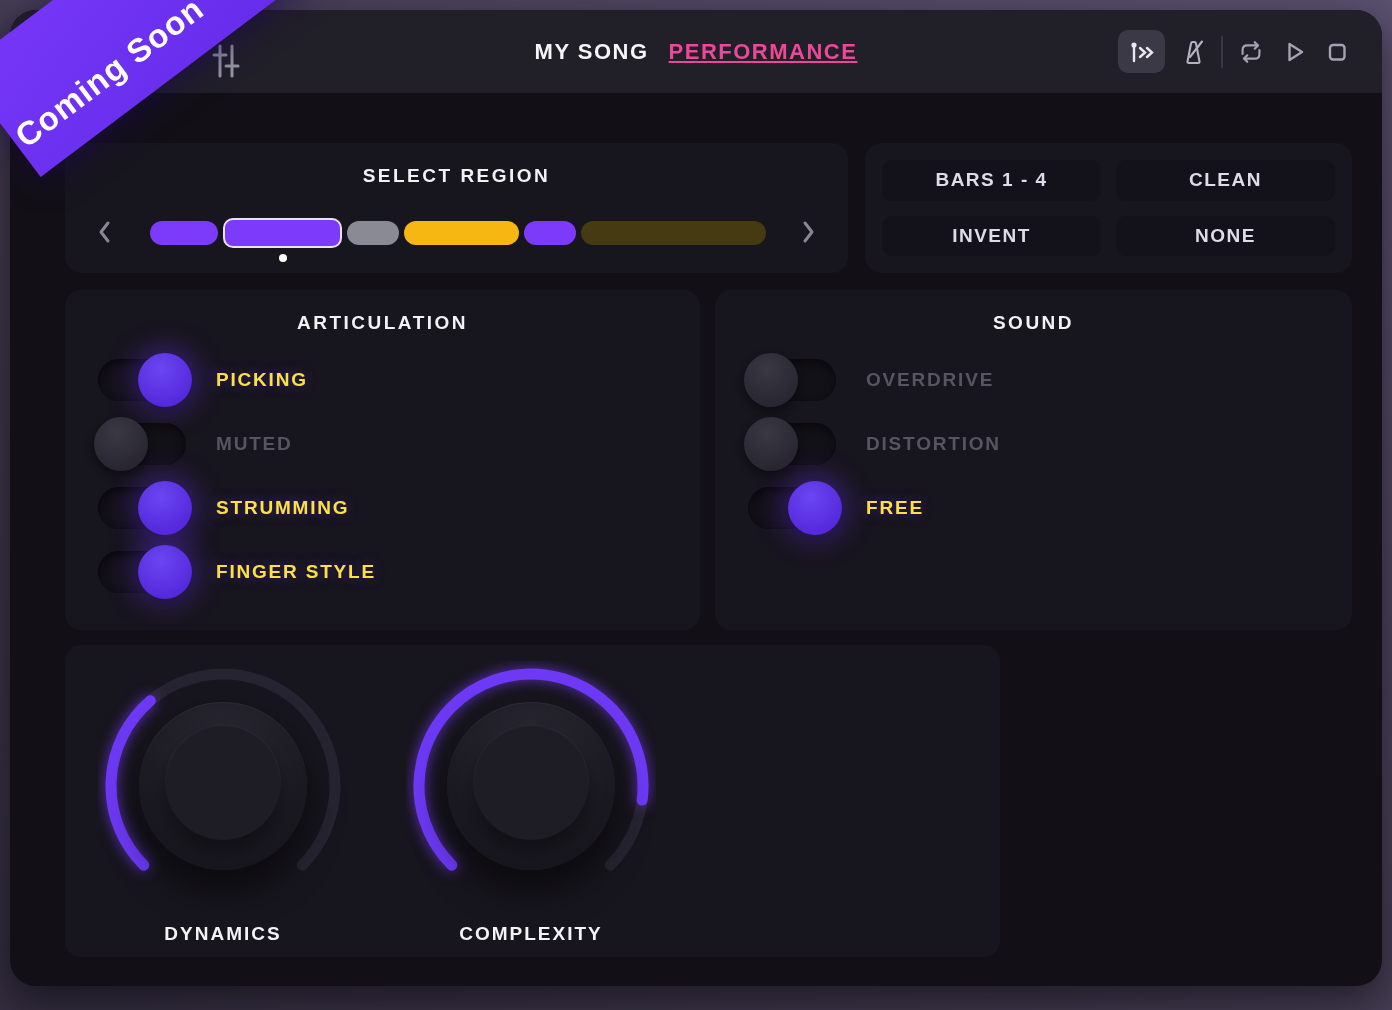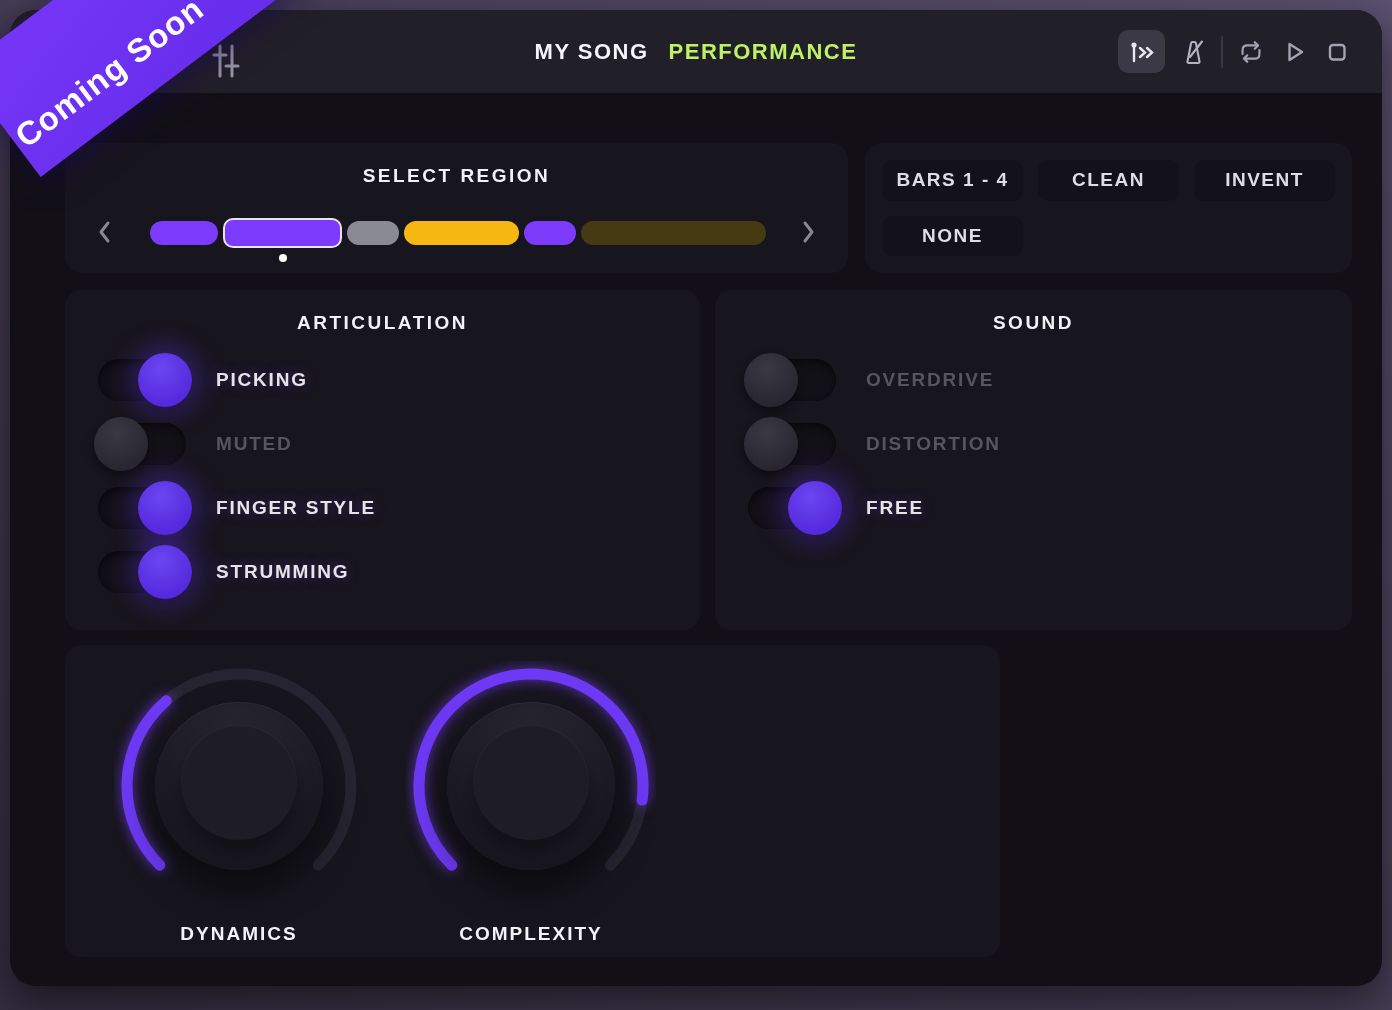--- a/index.html
+++ b/index.html
@@ -5,21 +5,21 @@
   html,body{margin:0;padding:0;background:#2c2735;}
   *{box-sizing:border-box;font-family:"Liberation Sans","DejaVu Sans",sans-serif;}
   #stage{position:relative;width:1392px;height:1010px;overflow:hidden;
          background:linear-gradient(to top right,#332d3f 0%,#433b51 45%,#5b5170 100%);}
   
   #window{position:absolute;left:10px;top:10px;width:1372px;height:976px;border-radius:26px;
           background:#121016;overflow:hidden;box-shadow:0 14px 40px rgba(0,0,0,.55);padding-left:48px;}
   #header{position:absolute;left:0;top:0;width:100%;height:83px;background:#211f28;}
   #titlewrap{position:absolute;left:0;top:0;width:100%;height:83px;display:flex;align-items:center;justify-content:center;gap:20px;}
   .song-title{color:#f6f5f9;font-size:22px;font-weight:bold;letter-spacing:1.5px;}
-  .view-title{color:#bef264;font-size:22px;font-weight:bold;letter-spacing:1.5px;}
+  .view-title{color:#ec4899;font-size:22px;font-weight:bold;letter-spacing:1.5px;text-decoration:underline;}
   #logo-frag{position:absolute;left:118px;top:28px;}
   #transport{position:absolute;right:30px;top:0;height:83px;display:flex;align-items:center;gap:13px;}
   .icon-btn{width:30px;height:30px;display:flex;align-items:center;justify-content:center;}
   .icon-btn.boxed{width:47px;height:43px;background:#3b3945;border-radius:10px;}
   .tdivider{width:2px;height:32px;background:#3a3844;border-radius:1px;}
   
   .panel{position:absolute;background:#17151d;border-radius:16px;}
   .panel-title{position:absolute;left:0;top:22px;width:100%;text-align:center;
                color:#f2f1f6;font-size:19px;font-weight:bold;letter-spacing:2.5px;}
   #p-region{left:55px;top:133px;width:783px;height:130px;}
@@ -30,35 +30,35 @@
   #p-stereo{left:1010px;top:635px;width:273px;height:312px;}
   
   #region-strip{position:absolute;left:85px;top:66px;display:flex;align-items:center;gap:5px;height:48px;}
   .region-block{height:24px;border-radius:12px;}
   .region-block.selected{height:30px;border:2px solid #e9e3f6;border-radius:10px;}
   #region-dot{position:absolute;width:8px;height:8px;border-radius:50%;background:#fff;top:111px;}
   .chev{position:absolute;top:76px;width:18px;height:26px;color:#8a8795;}
   #chev-left{left:30px;}  #chev-right{right:30px;}
   
   #opt-grid{position:absolute;left:17px;top:17px;width:453px;height:96px;
-            display:grid;grid-template-columns:1fr 1fr 1fr;grid-template-rows:1fr 1fr;gap:15px;}
+            display:grid;grid-template-columns:1fr 1fr;grid-template-rows:1fr 1fr;gap:15px;}
   .opt-btn{background:#13121a;border:none;border-radius:10px;color:#dedce8;
            font-size:19px;font-weight:bold;letter-spacing:1.5px;cursor:pointer;}
   
   .toggle-col{position:absolute;left:33px;top:58px;}
   .toggle-row{position:relative;height:64px;display:flex;align-items:center;}
   .tg-track{position:relative;width:88px;height:42px;border-radius:21px;background:#131118;
             box-shadow:inset 0 3px 8px rgba(0,0,0,.65);cursor:pointer;flex:0 0 auto;}
   .tg-knob{position:absolute;top:-6px;width:54px;height:54px;border-radius:50%;}
   .tg-on .tg-knob{left:40px;background:radial-gradient(circle at 42% 30%,#6b46f0,#5529dd 72%);
                   box-shadow:0 0 28px 5px rgba(104,54,240,.45),0 4px 10px rgba(0,0,0,.4);}
   .tg-off .tg-knob{left:-4px;background:radial-gradient(circle at 42% 30%,#3a3842,#282630 75%);
                    box-shadow:0 4px 10px rgba(0,0,0,.45);}
   .tg-label{margin-left:30px;font-size:19px;font-weight:bold;letter-spacing:1.8px;}
-  .tg-on-label{color:#e5e5e5;text-shadow:0 0 14px rgba(108,59,242,.45);}
+  .tg-on-label{color:#fde047;text-shadow:0 0 14px rgba(108,59,242,.45);}
   .tg-off-label{color:#57555f;}
   
   .knob{position:absolute;width:250px;height:250px;top:16px;}
   .knob-face{position:absolute;left:41px;top:41px;width:168px;height:168px;border-radius:50%;
              background:radial-gradient(circle at 50% 28%,#2b2933,#1a1820 62%,#16141b 100%);
              box-shadow:0 20px 34px rgba(0,0,0,.5),inset 0 1px 1px rgba(255,255,255,.05);}
   .knob-face::after{content:"";position:absolute;left:26px;top:22px;width:116px;height:116px;border-radius:50%;
              background:#1e1c24;box-shadow:inset 0 2px 2px rgba(255,255,255,.05),0 10px 18px rgba(0,0,0,.35);}
   .knob-label,.tile-label{position:absolute;top:262px;width:100%;text-align:center;
              color:#f4f3f8;font-size:19px;font-weight:bold;letter-spacing:2px;}
@@ -189,27 +189,27 @@
           <div class="toggle-row">
             <div class="tg-track tg-off">
               <div class="tg-knob"></div>
             </div>
             <span class="tg-label tg-off-label">MUTED</span>
           </div>
           <div class="toggle-row">
             <div class="tg-track tg-on">
               <div class="tg-knob"></div>
             </div>
+            <span class="tg-label tg-on-label">STRUMMING</span>
+          </div>
+          <div class="toggle-row">
+            <div class="tg-track tg-on">
+              <div class="tg-knob"></div>
+            </div>
             <span class="tg-label tg-on-label">FINGER STYLE</span>
-          </div>
-          <div class="toggle-row">
-            <div class="tg-track tg-on">
-              <div class="tg-knob"></div>
-            </div>
-            <span class="tg-label tg-on-label">STRUMMING</span>
           </div>
         </div>
     </div>
 
     <div class="panel" id="p-sound">
       <div class="panel-title">SOUND</div>
       <div class="toggle-col" id="sound-toggles">
           <div class="toggle-row">
             <div class="tg-track tg-off">
               <div class="tg-knob"></div>
@@ -225,21 +225,21 @@
           <div class="toggle-row">
             <div class="tg-track tg-on">
               <div class="tg-knob"></div>
             </div>
             <span class="tg-label tg-on-label">FREE</span>
           </div>
         </div>
     </div>
 
     <div class="panel" id="p-knobs">
-        <div class="knob" style="left: 49px;">
+        <div class="knob" style="left: 33px;">
           <svg width="250" height="250">
             <path d="M 45.80 204.20 A 112 112 0 1 1 204.20 204.20" class="arc-track" fill="none" stroke-width="11" stroke-linecap="round"></path>
             <path d="M 45.80 204.20 A 112 112 0 0 1 52.26 39.83" class="arc-val" fill="none" stroke-width="11" stroke-linecap="round"></path>
           </svg>
           <div class="knob-face"></div>
           <div class="knob-label">DYNAMICS</div>
         </div>
         <div class="knob" style="left: 341px;">
           <svg width="250" height="250">
             <path d="M 45.80 204.20 A 112 112 0 1 1 204.20 204.20" class="arc-track" fill="none" stroke-width="11" stroke-linecap="round"></path>

